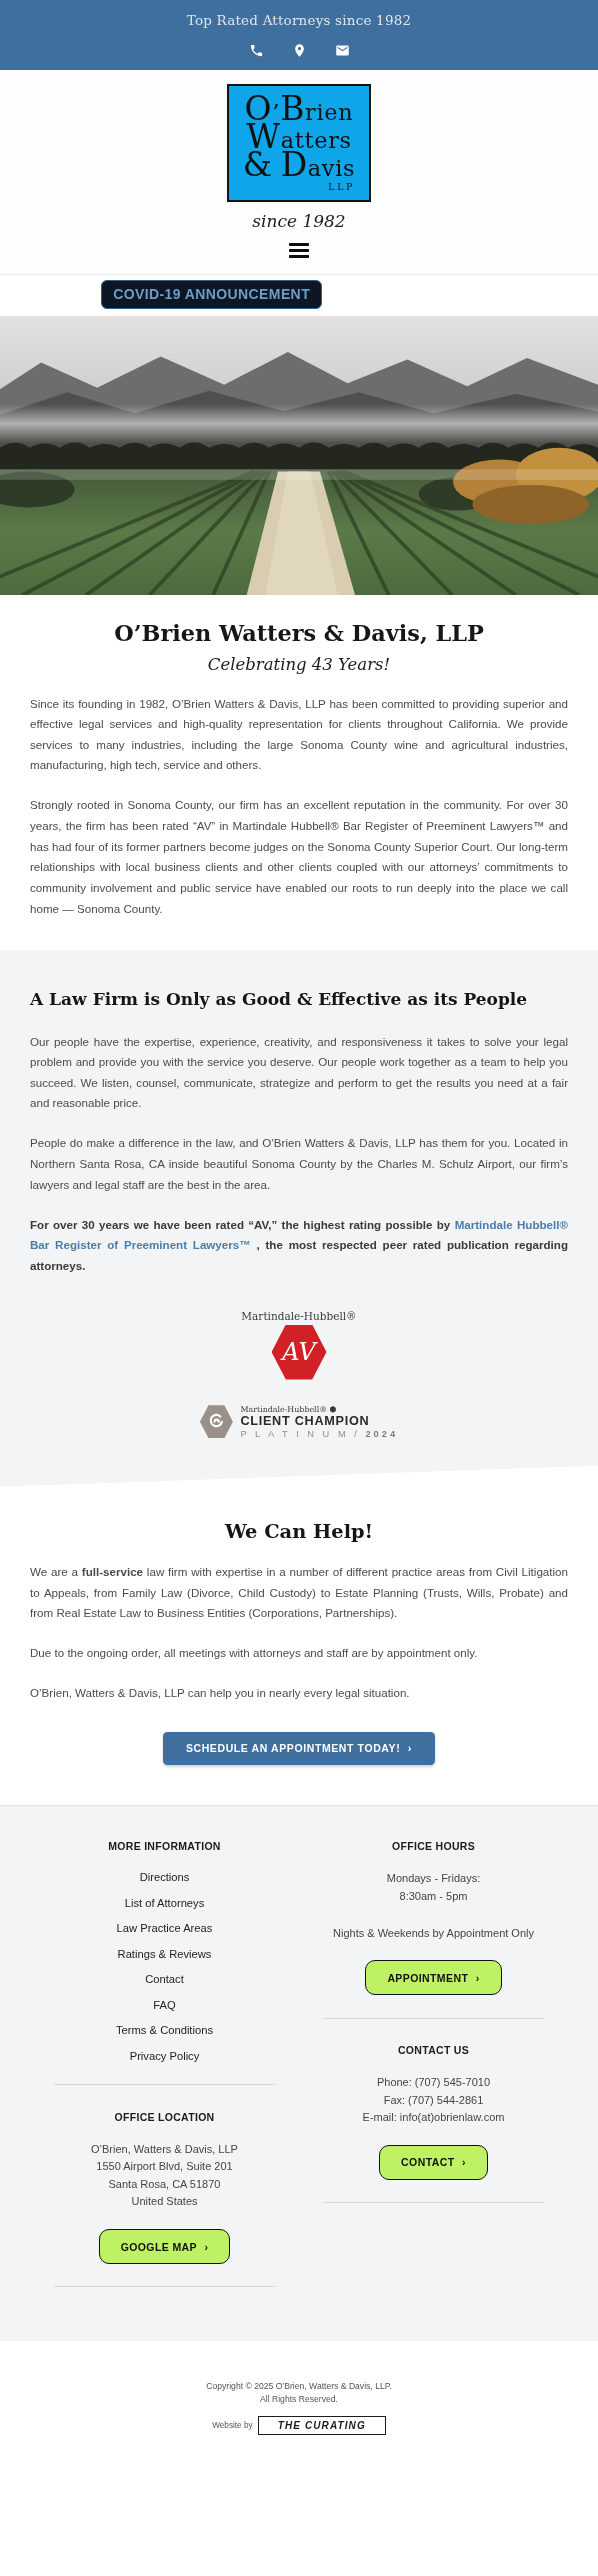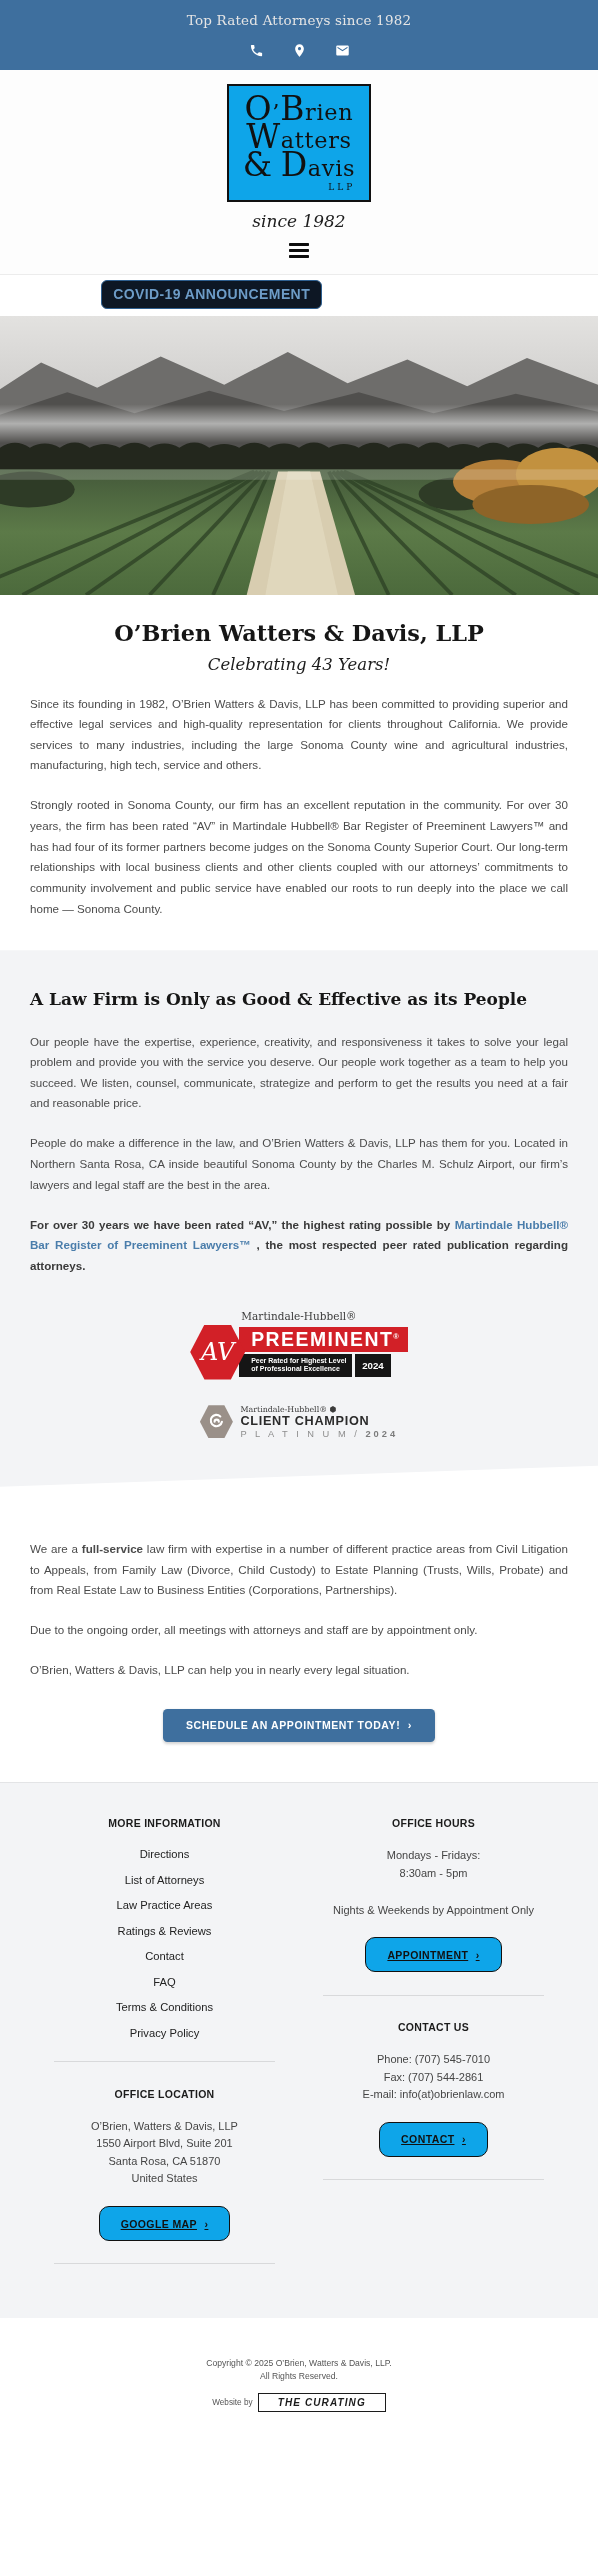--- a/index.html
+++ b/index.html
@@ -104,23 +104,23 @@
   
   .footer { background:#f3f4f6; border-top:0.7px solid #e3e4e6; padding:34px 0 28px; }
   .footer-grid { display:flex; width:538px; margin:0 auto; }
   .footer-col { width:50%; text-align:center; }
   .f-heading { font-size:10.5px; font-weight:bold; color:#1b1b1b; letter-spacing:0.3px; }
   .f-links { margin-top:19.4px; }
   .f-link { font-size:11.2px; color:#222; margin:0 0 13.5px; cursor:pointer; }
   .f-line { font-size:11px; color:#454545; line-height:1.6; }
   .f-block-gap { margin-top:19.4px; }
   .outline-btn {
-    display:inline-block; background:#0ea5e9; border:1.5px solid #111; border-radius:10px;
+    display:inline-block; background:#bef264; border:1.5px solid #111; border-radius:10px;
     padding:10.5px 21px; font-size:10.5px; font-weight:bold; color:#111; letter-spacing:0.4px;
-    cursor:pointer; margin-top:18px;text-decoration:underline;
+    cursor:pointer; margin-top:18px;
   }
   .outline-btn .chev { margin-left:7.5px; }
   .col-divider { width:82%; margin:22.4px auto 25.4px; border-top:0.7px solid #d8d9db; }
   .addr-gap { margin-top:18px; }
 
   
   .copyright { background:#fff; text-align:center; padding:39px 0 15px; }
   .copy-line { font-size:8.6px; color:#555; line-height:1.5; }
   .website-by { margin-top:10.5px; font-size:8.2px; color:#555; display:flex; align-items:center; justify-content:center; gap:5.2px; }
   .curating-box {
@@ -228,30 +228,20 @@
   <div class="container">
     <h2 class="section-heading">A Law Firm is Only as Good &amp; Effective as its People</h2>
     <p class="para">Our people have the expertise, experience, creativity, and responsiveness it takes to solve your legal problem and provide you with the service you deserve. Our people work together as a team to help you succeed. We listen, counsel, communicate, strategize and perform to get the results you need at a fair and reasonable price.</p>
     <p class="para">People do make a difference in the law, and O’Brien Watters &amp; Davis, LLP has them for you.  Located in Northern Santa Rosa, CA inside beautiful Sonoma County by the Charles M. Schulz Airport, our firm’s lawyers and legal staff are the best in the area.</p>
     <p class="para bold-para"><span>For over 30 years we have been rated “AV,” the highest rating possible by </span><a class="inline-link">Martindale Hubbell® Bar Register of Preeminent Lawyers™</a><span> , the most respected peer rated publication regarding attorneys.</span></p>
 
     <div class="badge-wrap">
       <div class="mh-label">Martindale-Hubbell®</div>
       <div class="av-badge">
         <div class="av-hex">AV</div>
-        <div class="av-right">
-          <div class="av-banner"><span>PREEMINENT</span><sup>®</sup></div>
-          <div class="av-sub">
-            <div class="av-caption">
-              <div>Peer Rated for Highest Level</div>
-              <div>of Professional Excellence</div>
-            </div>
-            <div class="av-year">2024</div>
-          </div>
-        </div>
       </div>
 
       <div>
         <div class="cc-badge">
           <div class="cc-hex">
             <svg viewBox="0 0 24 24" fill="none" stroke="#ffffff" stroke-width="2.6" stroke-linecap="round">
               <path d="M16.5 5.5 A7 7 0 1 0 18.5 12"></path>
               <path d="M7.5 18.5 A7 7 0 1 1 5.5 12" opacity="0"></path>
               <path d="M12 12 m-2.6 0 a2.6 2.6 0 1 1 5.2 0"></path>
             </svg>
@@ -262,20 +252,21 @@
             <div class="cc-sub"><span>P L A T I N U M / </span><b>2024</b></div>
           </div>
         </div>
       </div>
     </div>
   </div>
 </div>
 
 <div class="help-section">
   <div class="container">
+    <h2 class="help-heading">We Can Help!</h2>
     <p class="para"><span>We are a </span><b>full-service</b><span> law firm with expertise in a number of different practice areas from Civil Litigation to Appeals, from Family Law (Divorce, Child Custody) to Estate Planning (Trusts, Wills, Probate) and from Real Estate Law to Business Entities (Corporations, Partnerships).</span></p>
     <p class="para">Due to the ongoing order, all meetings with attorneys and staff are by appointment only.</p>
     <p class="para">O’Brien, Watters &amp; Davis, LLP can help you in nearly every legal situation.</p>
     <div class="cta-row">
       <button class="cta-btn"><span>SCHEDULE AN APPOINTMENT TODAY!</span><span class="chev">›</span></button>
     </div>
   </div>
 </div>
 
 <div class="footer">

